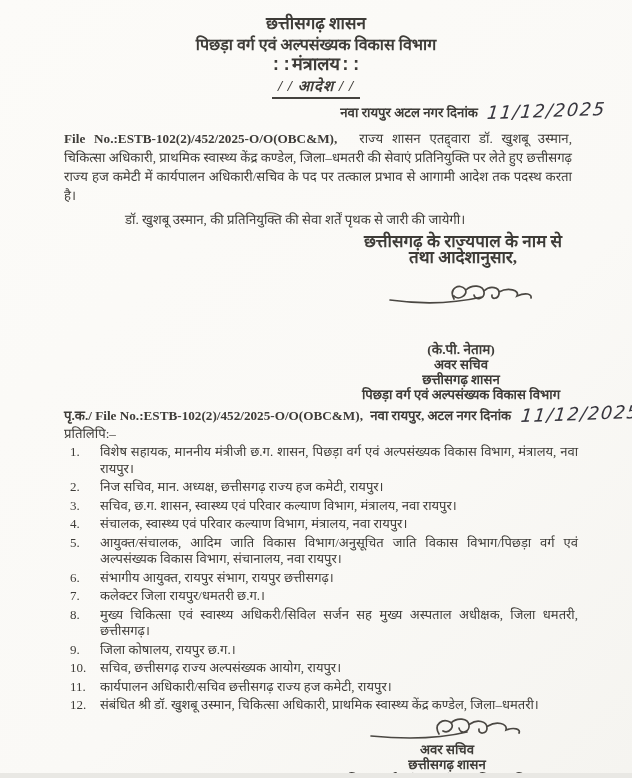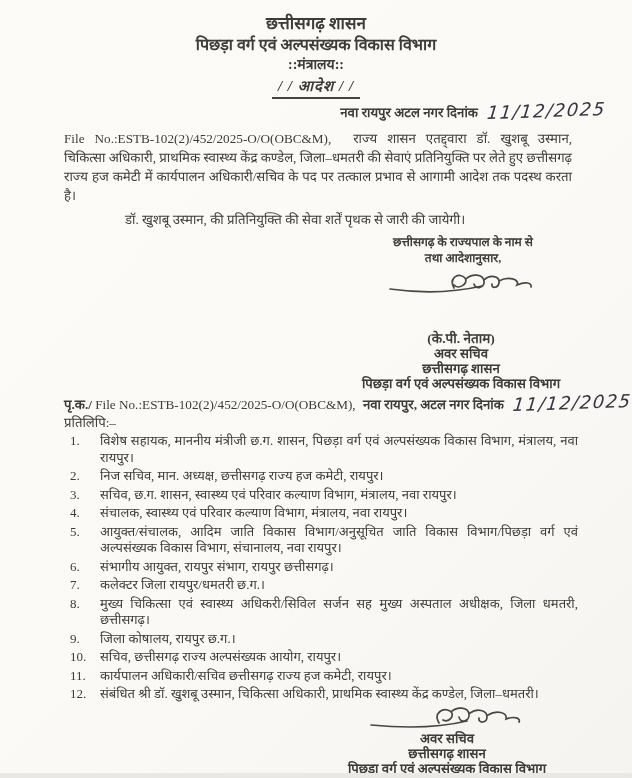--- a/index.html
+++ b/index.html
@@ -13,46 +13,46 @@
     width:632px;height:773px;
     box-sizing:border-box;
     background:linear-gradient(135deg,#fcfbf8 0%,#faf9f6 60%,#f5f4f0 100%);
     color:#3e3c38;
     overflow:hidden;
     padding-top:14px;
   }
   .center{text-align:center;}
   .hdr1{font-size:17px;font-weight:bold;line-height:20px;}
   .hdr2{font-size:16px;font-weight:bold;line-height:22px;}
-  .hdr3{font-size:14px;font-weight:bold;line-height:18px;}
+  .hdr3{font-size:18px;font-weight:bold;line-height:18px;font-family:Liberation Mono, monospace;}
   .hdr4{font-size:15px;font-weight:bold;line-height:20px;}
   .order-title{
     display:inline-block;font-size:15px;font-weight:bold;line-height:20px;
     border-bottom:2px solid #45433f;padding:0 6px 1px;margin-top:2px;
     font-style:italic;letter-spacing:1px;text-align:right;
   }
   .date-line{
     text-align:right;padding-right:26px;font-size:13.2px;line-height:24px;
     font-weight:bold;white-space:nowrap;
   }
   .handwritten{
     display:inline-block;
     font-family:"DejaVu Sans",sans-serif;
     font-size:18px;font-style:italic;font-weight:normal;
     color:#37363e;letter-spacing:1.5px;
     transform:rotate(-2deg) skewX(-8deg);
     margin-left:6px;
   }
   .body-block{padding:0 60px 0 64px;}
   .para1{margin:4px 0 0;font-size:13.2px;line-height:19px;text-align:justify;}
-  .fileno{font-weight:normal;margin-right:22px;margin-top:28px;}
+  .fileno{font-weight:bold;margin-right:22px;margin-top:28px;}
   .para2{margin:5px;font-size:13.2px;line-height:19px;text-indent:56px;}
   .authority{
-    width:290px;margin:2px 24px 5px auto;text-align:center;
-    font-size:12px;line-height:16px;font-weight:bold;
+    width:290px;margin:2px 24px 16px auto;text-align:center;
+    font-size:17px;line-height:16px;font-weight:bold;
   }
   .sig-block{
     width:310px;margin-left:auto;text-align:center;
     font-size:13.2px;line-height:14px;
   }
   .sig1{margin-right:16px;margin-top:2px;}
   .sig2{margin-right:30px;margin-top:2px;}
   .sig-scribble{display:block;margin:0 auto;}
   .sig-name{font-size:13.5px;font-weight:bold;line-height:15px;margin-top:36px;}
   .sig-line{line-height:15px;font-weight:bold;}

